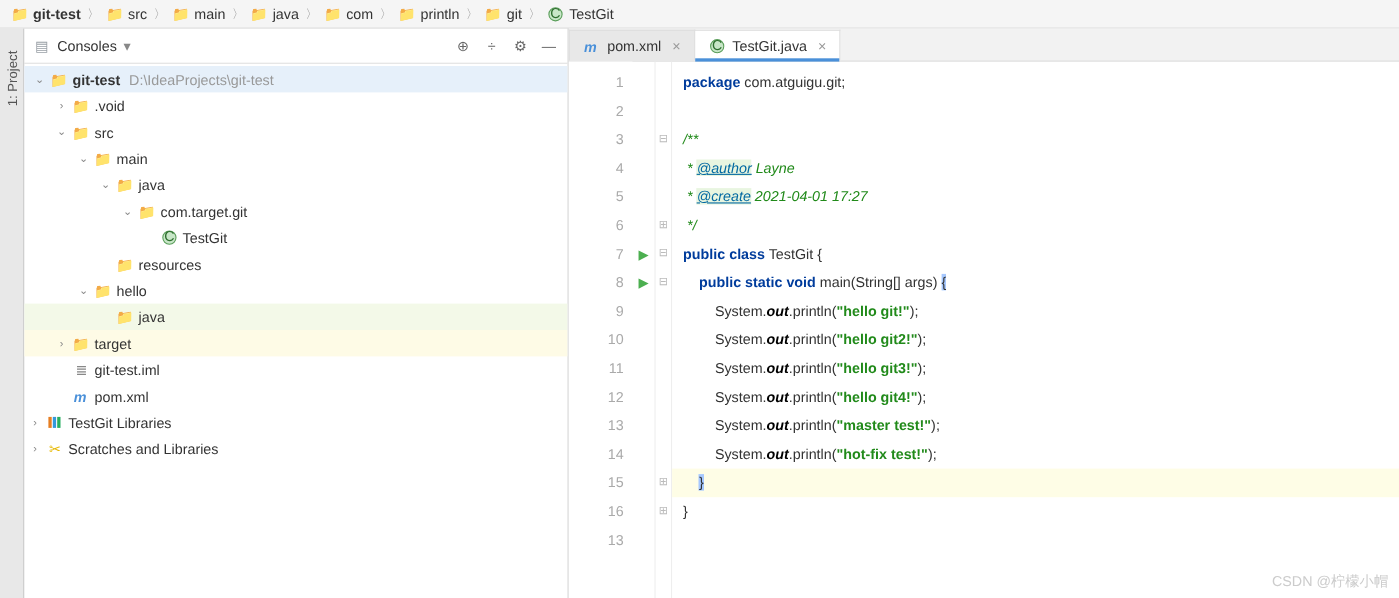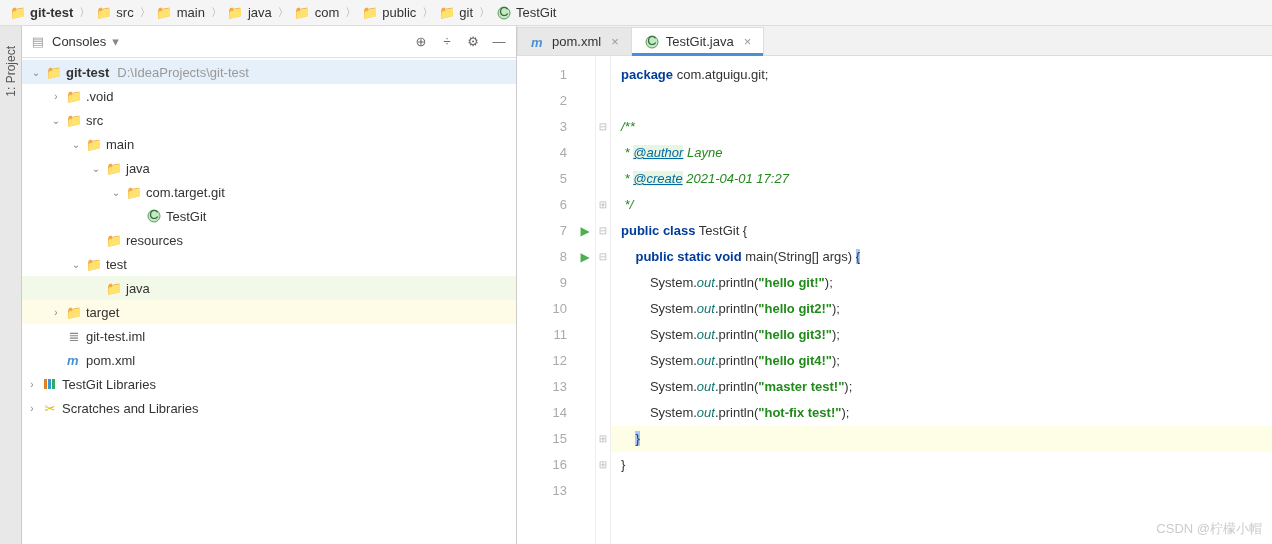--- a/index.html
+++ b/index.html
@@ -49,21 +49,21 @@
 .run-col div { height: 26px; color: #4caf50; font-size: 12px; text-align: center; }
 .fold-col { width: 16px; border-left: 1px solid #eee; border-right: 1px solid #eee; padding-top: 6px; line-height: 26px; }
 .fold-col div { height: 26px; color: #bbb; font-size: 10px; text-align: center; }
 .code { flex: 1; padding: 6px 0 0 10px; line-height: 26px; white-space: pre; }
 .code div { height: 26px; }
 .code .hl-line { background: #fefde6; margin-left: -10px; padding-left: 10px; }
 .kw { color: #003c9c; font-weight: bold; }
 .str { color: #218a1a; font-weight: bold; }
 .doc { color: #218a1a; font-style: italic; }
 .tag { color: #0369a1; font-style: italic; text-decoration: underline; background: #e8f5e0; }
-.fld { color: #0f766e; font-style: italic; }
+.fld { color: #000000; font-style: italic; font-weight: bold; }
 .caret { background: #a6c8ff; }
 .watermark { position: absolute; bottom: 6px; right: 10px; color: #ccc; font-size: 13px; }
 svg { display: block; }
 </style>
 </head>
 <body>
 
 <div class="root">
   <div class="breadcrumb" id="breadcrumb">
       <div class="bc-item">
@@ -86,21 +86,21 @@
         <span>java</span>
       </div>
       <span class="bc-sep">〉</span>
       <div class="bc-item">
         <span class="ico fold-gray">📁</span>
         <span>com</span>
       </div>
       <span class="bc-sep">〉</span>
       <div class="bc-item">
         <span class="ico fold-gray">📁</span>
-        <span>public</span>
+        <span>println</span>
       </div>
       <span class="bc-sep">〉</span>
       <div class="bc-item">
         <span class="ico fold-gray">📁</span>
         <span>git</span>
       </div>
       <span class="bc-sep">〉</span>
       <div class="bc-item">
         <span class="ico">
           <svg width="14" height="14">
@@ -170,21 +170,21 @@
             <span class="tree-label">TestGit</span>
           </div>
           <div class="tree-row" style="padding-left: 68px;">
             <span class="tw"></span>
             <span class="ico fold-gray">📁</span>
             <span class="tree-label">resources</span>
           </div>
           <div class="tree-row" style="padding-left: 48px;">
             <span class="tw">⌄</span>
             <span class="ico fold-gray">📁</span>
-            <span class="tree-label">test</span>
+            <span class="tree-label">hello</span>
           </div>
           <div class="tree-row hl" style="padding-left: 68px;">
             <span class="tw"></span>
             <span class="ico fold-cyan">📁</span>
             <span class="tree-label">java</span>
           </div>
           <div class="tree-row hl2" style="padding-left: 28px;">
             <span class="tw">›</span>
             <span class="ico fold-orange">📁</span>
             <span class="tree-label">target</span>

